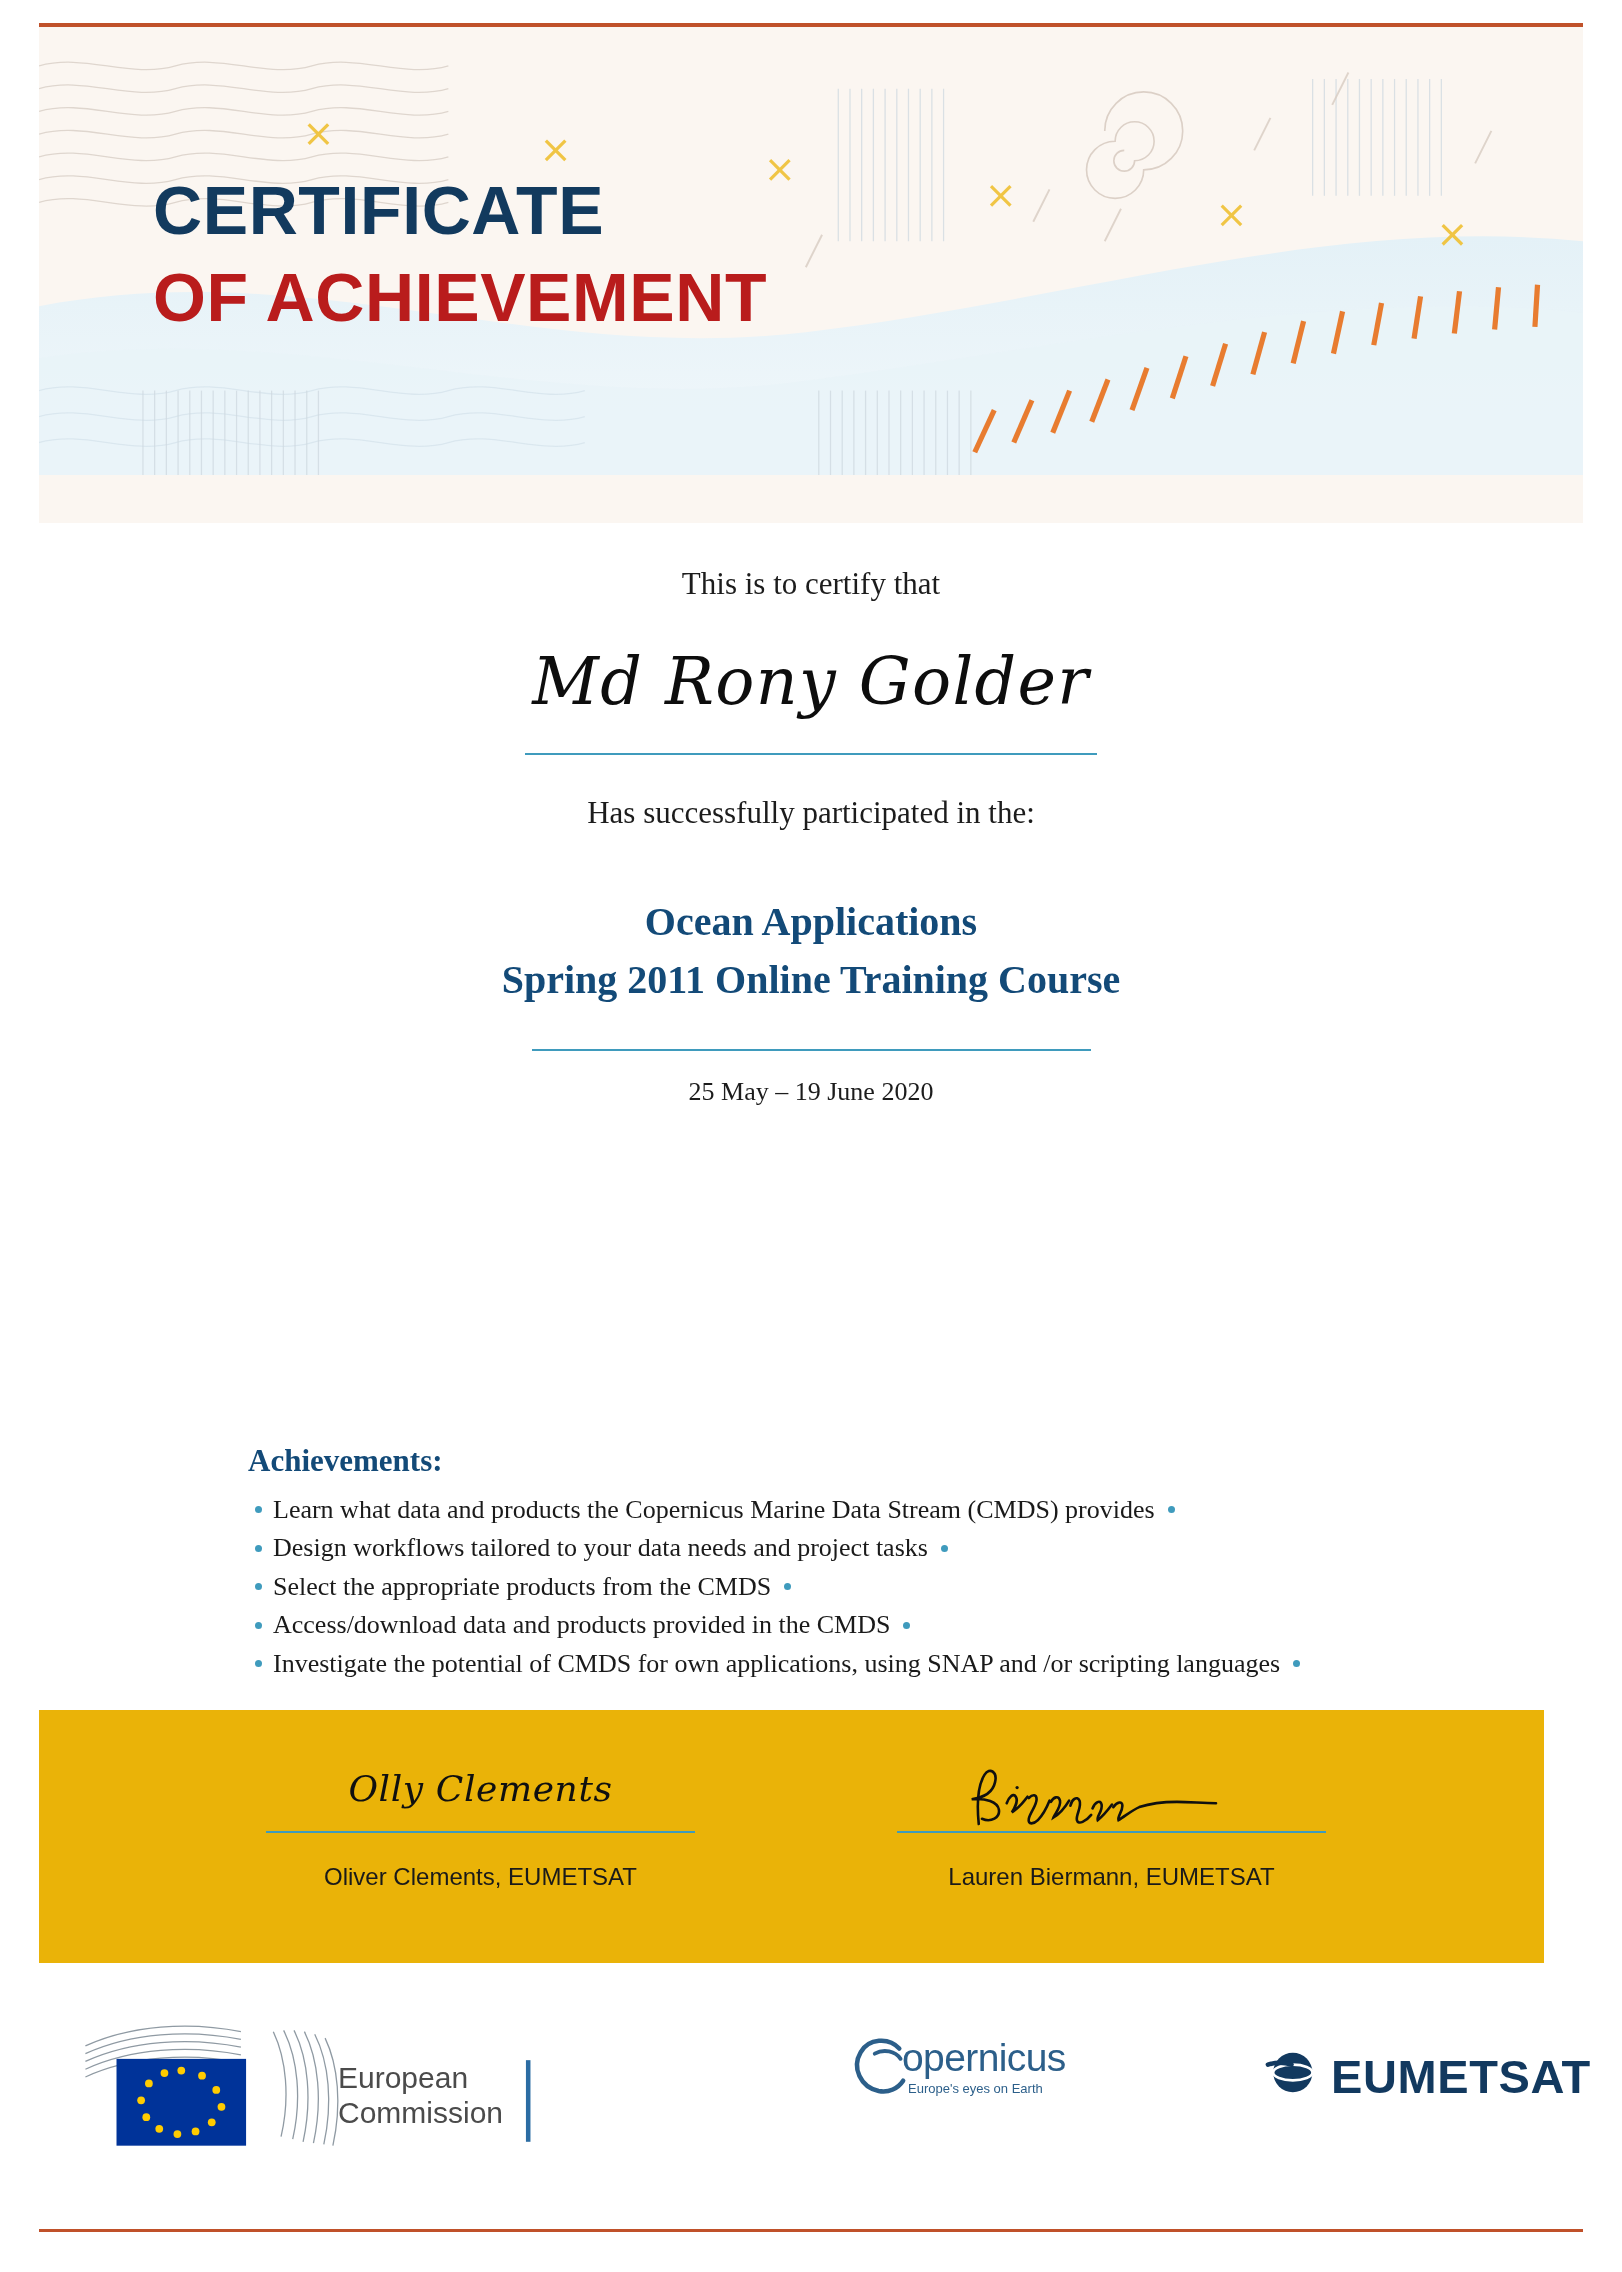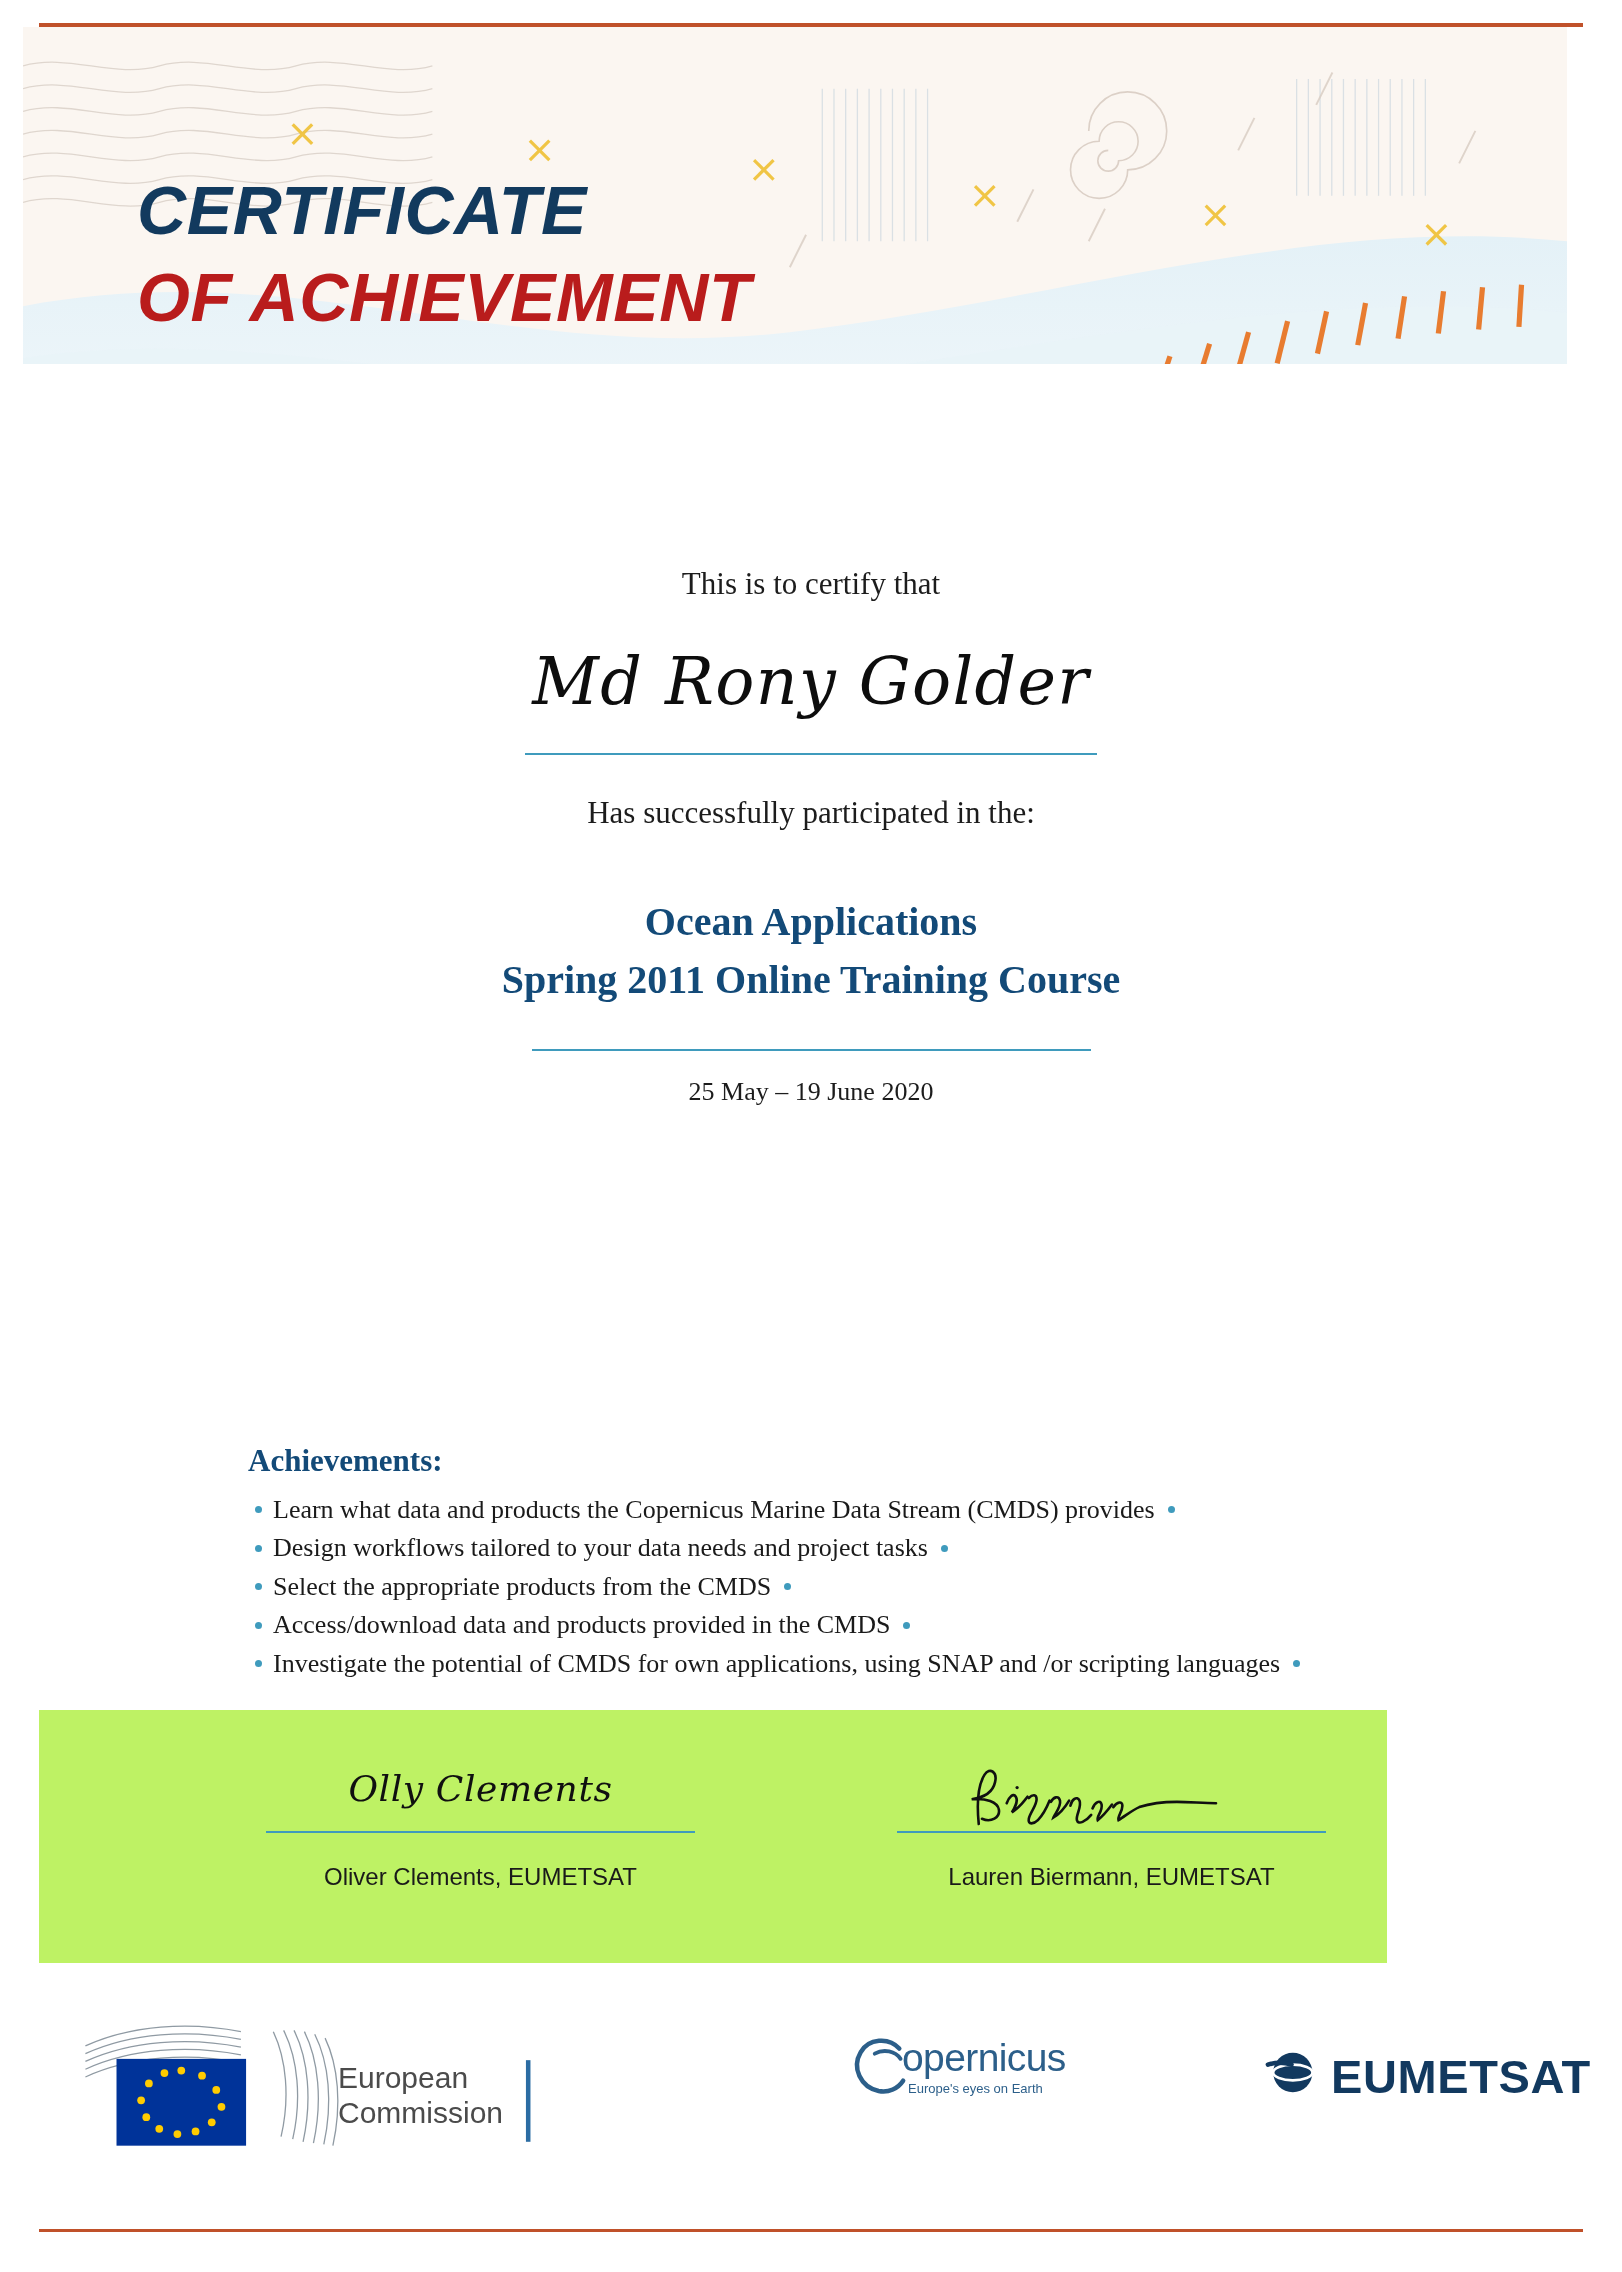--- a/index.html
+++ b/index.html
@@ -32,26 +32,25 @@
   .bottom-rule {
     position: absolute;
     left: 39px; top: 2229px;
     width: 1544px; height: 3.2px;
     background: #c0512a;
   }
 
   
   .header {
     position: absolute;
-    left: 23px; top: 27px;
+    left: 39px; top: 27px;
     width: 1544px;
-    height: 337px;
+    height: 496px;
     background: #fbf6f1;
     overflow: hidden;
-    font-style: italic;
   }
   .header-wave {
     position: absolute;
     left: 0; top: 0;
     width: 1544px; height: 448px;
   }
   .cert-title {
     position: absolute;
     left: 114px;
     top: 140px;
@@ -164,23 +163,23 @@
     width: 7.1px; height: 7.1px;
     border-radius: 50%;
     background: #3f9bbd;
   }
 
   
   .sig-band {
     position: absolute;
     left: 39px;
     top: 1710px;
-    width: 1348px;
+    width: 1505px;
     height: 253px;
-    background: #bef264;
+    background: #eab308;
   }
   .sig-block {
     position: absolute;
     top: 58px;
     text-align: center;
   }
   .sig-left  { left: 214px;  width: 455px; }
   .sig-right { left: 845px; width: 455px; }
   .sig-script {
     font-family: "DejaVu Serif", serif;

